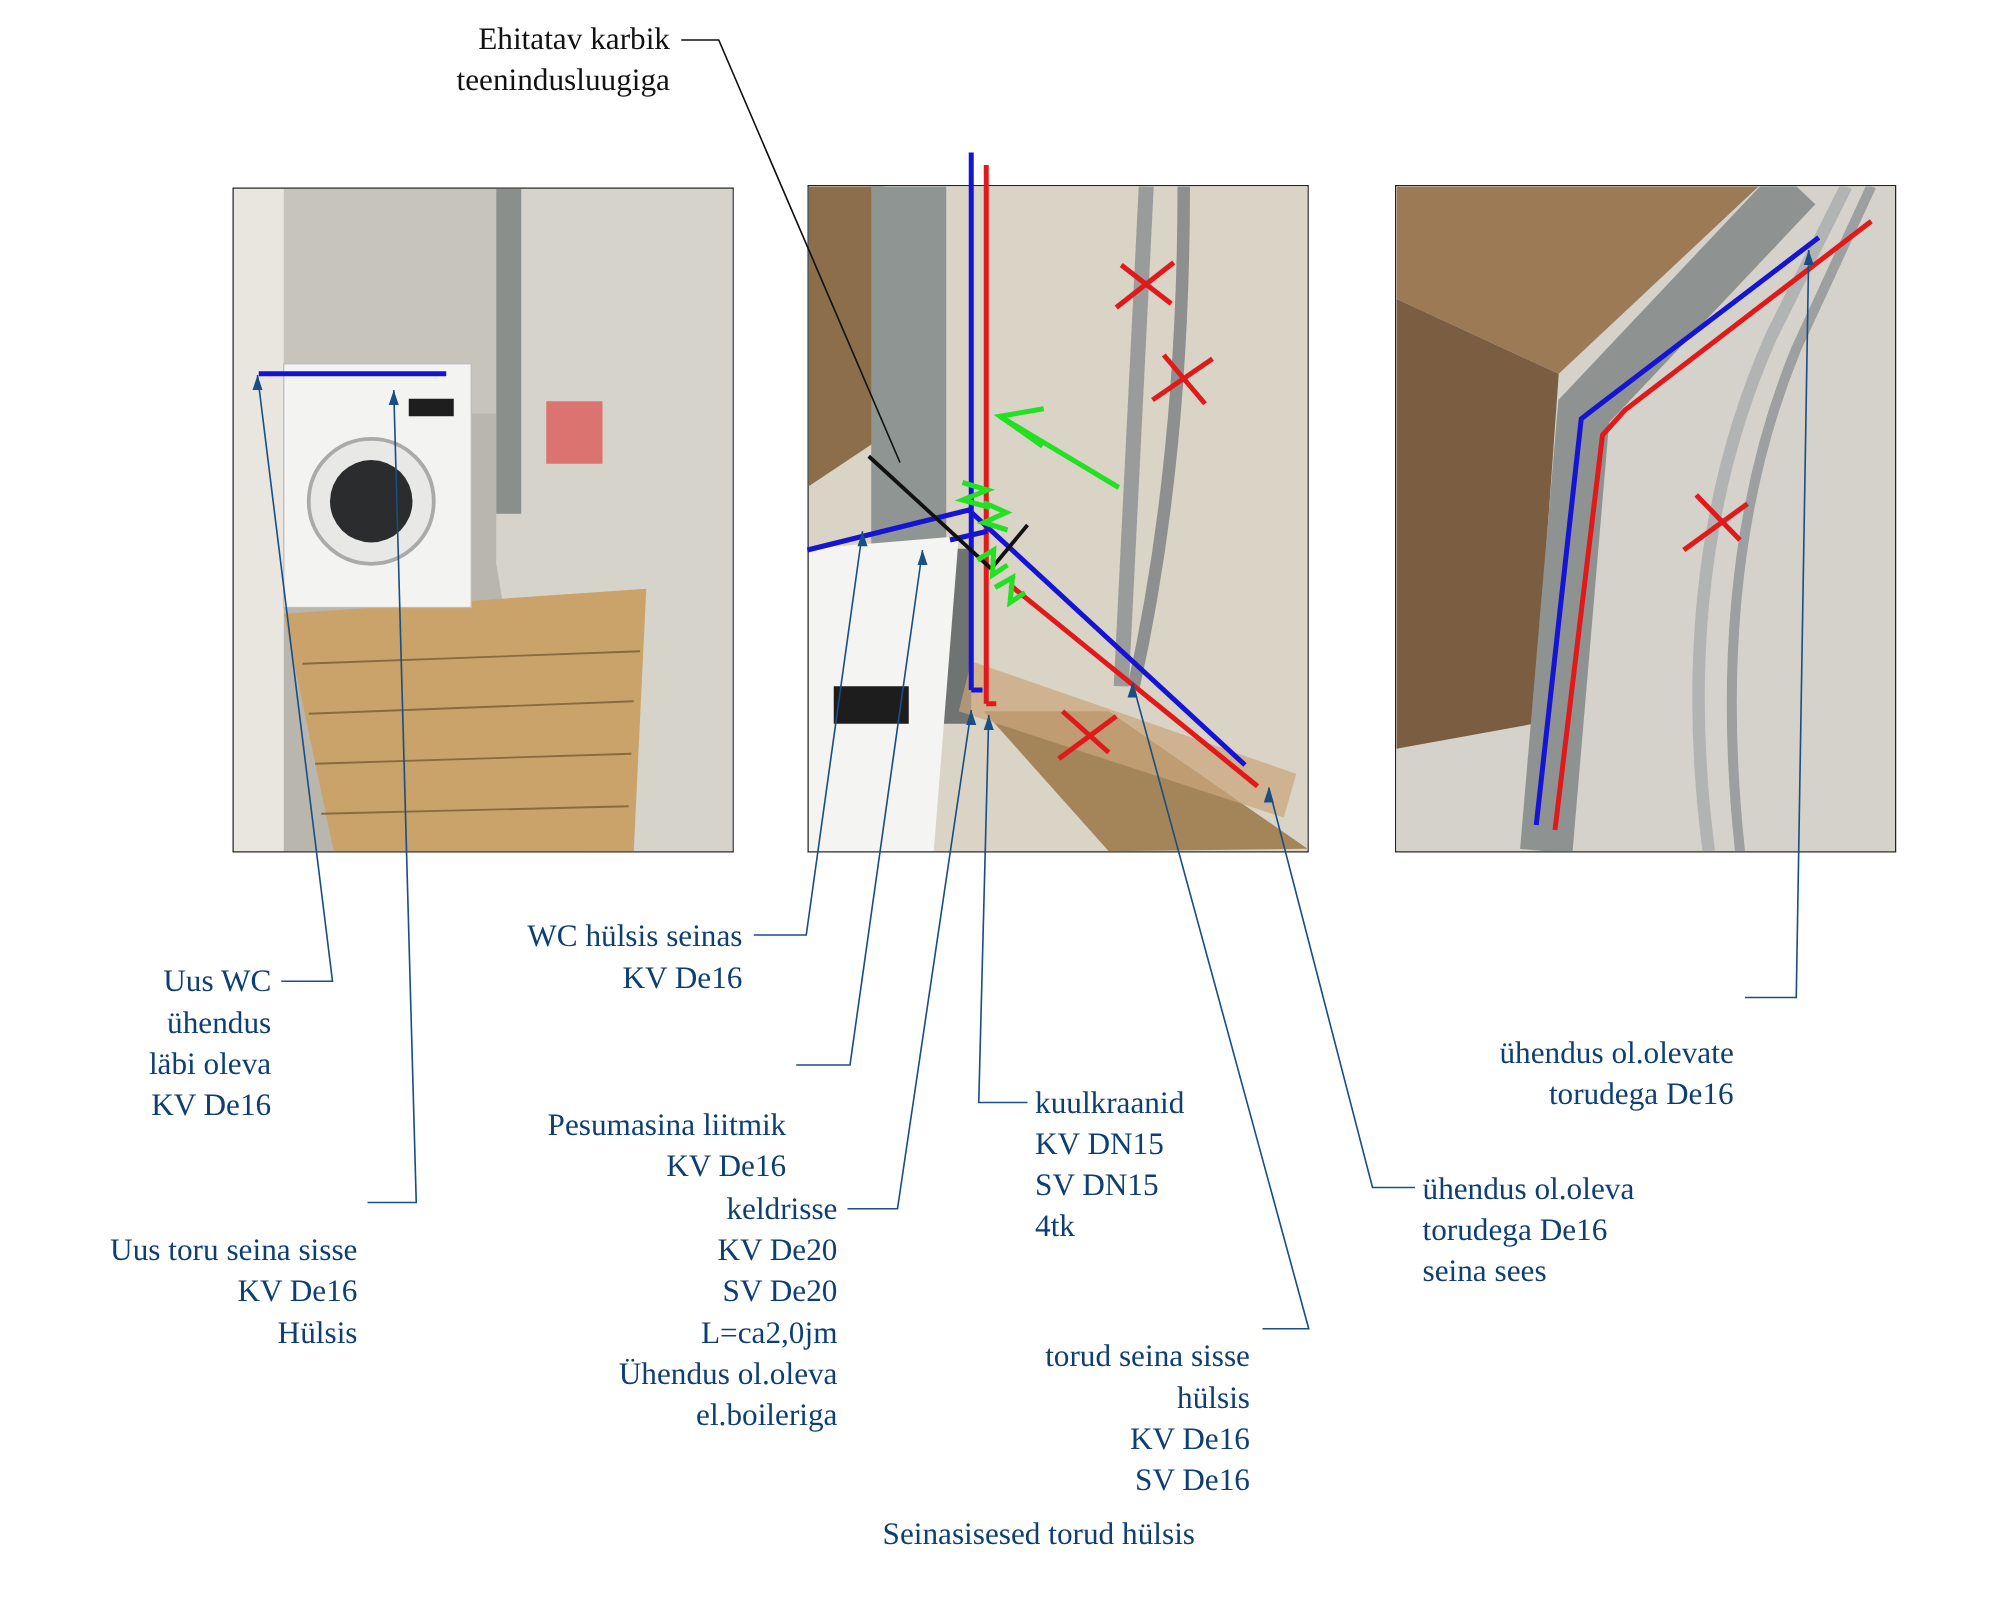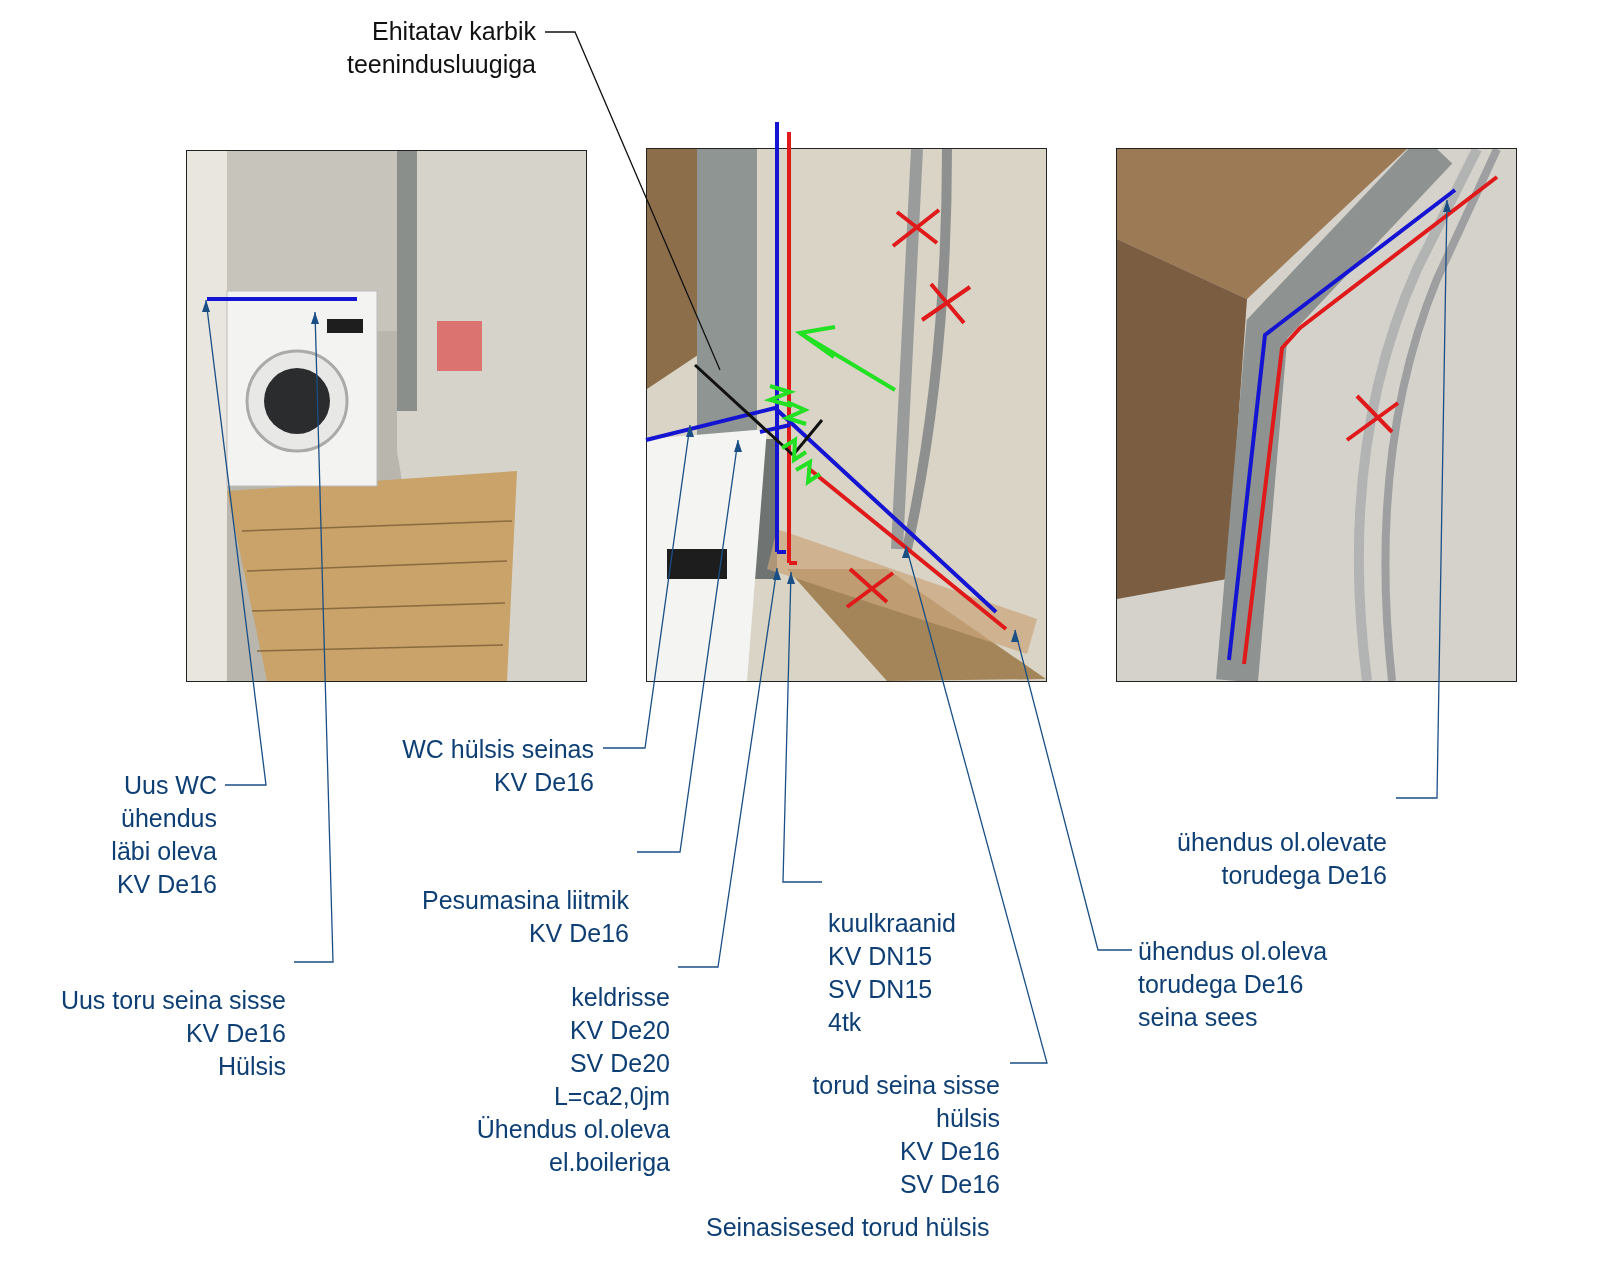--- a/index.html
+++ b/index.html
@@ -1,18 +1,18 @@
 <!DOCTYPE html>
 <html><head>
 <meta charset="utf-8">
 <style>
   html, body { margin: 0; padding: 0; background: #ffffff; }
   body { width: 1600px; height: 1280px; position: relative; overflow: hidden;
          font-family: "Liberation Sans", sans-serif; }
-  .stage { position: absolute; left: 0; top: 0; width: 1600px; height: 928px; }
+  .stage { position: absolute; left: 0; top: 0; width: 1600px; height: 928px; font-family: Liberation Serif, serif; }
   .lbl { position: absolute; font-size: 25px; line-height: 33px; color: #0e3f74; white-space: nowrap; }
   .lbl.black { color: #111111; }
   .lbl.r { text-align: right; }
   .lbl div { display: block; }
   .photo { position: absolute; border: 1px solid #222; overflow: hidden; }
   svg { position: absolute; left: 0; top: 0; }
 </style>
 </head>
 <body>
 
@@ -152,30 +152,30 @@
   <div class="lbl r" style="right:1006px; top:733px;">
     <div>WC hülsis seinas</div>
     <div>KV De16</div>
   </div>
 
   <div class="lbl r" style="right:971px; top:836px;margin-top:48px;">
     <div>Pesumasina liitmik</div>
     <div>KV De16</div>
   </div>
 
-  <div class="lbl r" style="right:930px; top:981px;">
+  <div class="lbl r" style="right:930px; top:951px;">
     <div>keldrisse</div>
     <div>KV De20</div>
     <div>SV De20</div>
     <div>L=ca2,0jm</div>
     <div>Ühendus ol.oleva</div>
     <div>el.boileriga</div>
   </div>
 
-  <div class="lbl" style="left:828px; top:866px;margin-top:41px;">
+  <div class="lbl" style="left:828px; top:866px;">
     <div>kuulkraanid</div>
     <div>KV DN15</div>
     <div>SV DN15</div>
     <div>4tk</div>
   </div>
 
   <div class="lbl r" style="right:600px; top:1047px;margin-top:22px;">
     <div>torud seina sisse</div>
     <div>hülsis</div>
     <div>KV De16</div>

